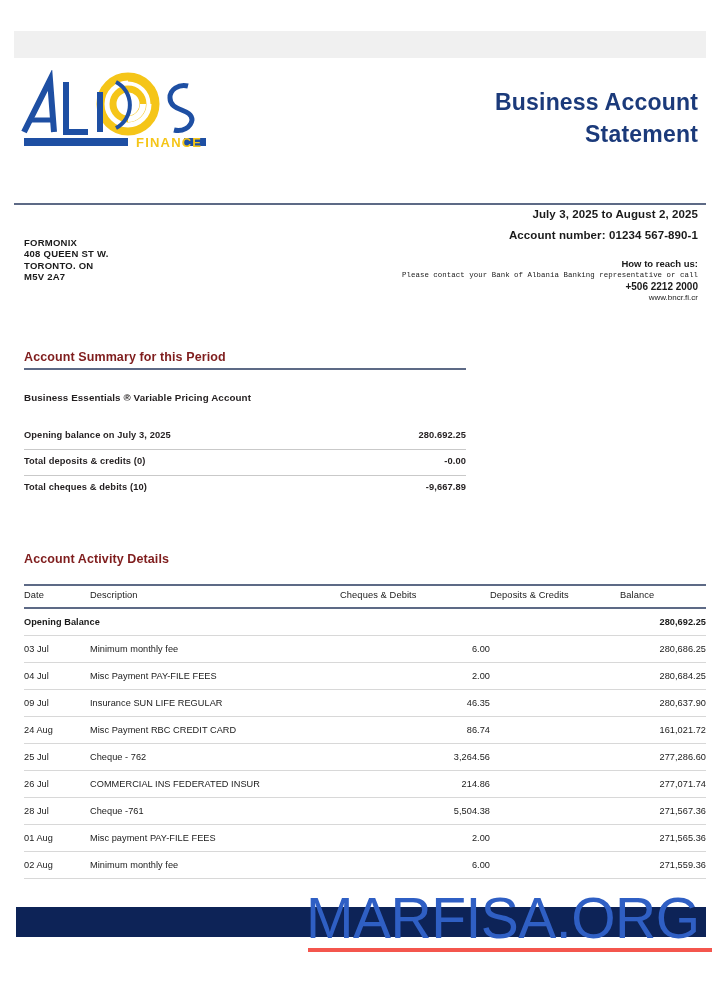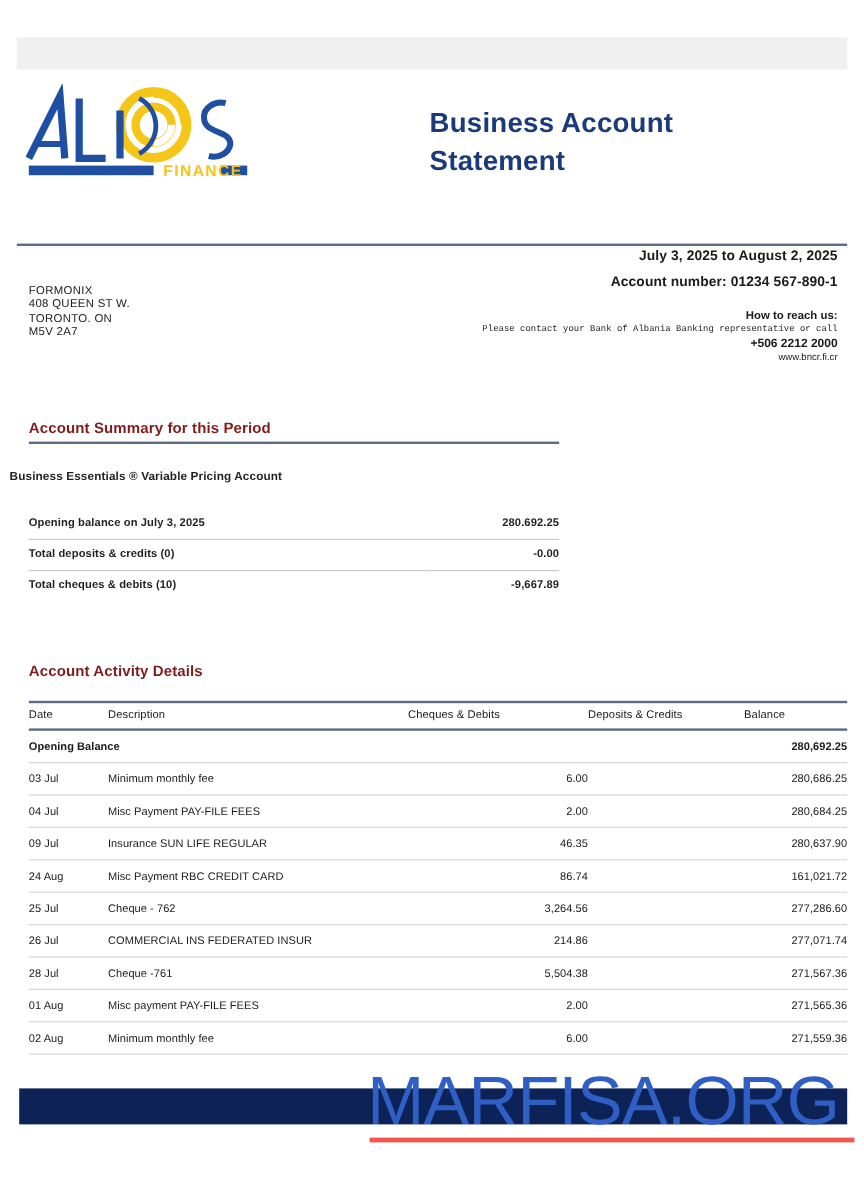--- a/index.html
+++ b/index.html
@@ -44,20 +44,21 @@
     height: 85px;
   }
   .logo svg { display: block; }
 
   
   .doc-title {
     position: absolute;
     right: 22px;
     top: 28px;
     width: 340px;
+    text-align: right;
     color: #1b3a7a;
     font-size: 23px;
     font-weight: bold;
     line-height: 32px;
     letter-spacing: .2px;
   }
   .doc-title span { display: block; }
 
   
   .header-rule {
@@ -68,21 +69,21 @@
     height: 2px;
     background: #5d6a86;
   }
 
   
   .address {
     position: absolute;
     left: 24px;
     top: 237px;
     font-size: 9.5px;
-    font-weight: normal;
+    font-weight: bold;
     line-height: 11.4px;
     letter-spacing: .25px;
     color: #1a1a1a;
   }
   .address span { display: block; white-space: pre; }
 
   
   .meta {
     position: absolute;
     right: 22px;
@@ -141,21 +142,21 @@
     height: 2px;
     background: #5d6a86;
   }
 
   #summary-section { top: 350px; width: 442px; }
   #activity-section { top: 552px; width: 682px; }
 
   
   .account-type {
     position: absolute;
-    left: 8px;
+    left: 24px;
     top: 392px;
     font-size: 9.8px;
     font-weight: bold;
     letter-spacing: .1px;
   }
 
   
   .summary {
     position: absolute;
     left: 24px;

